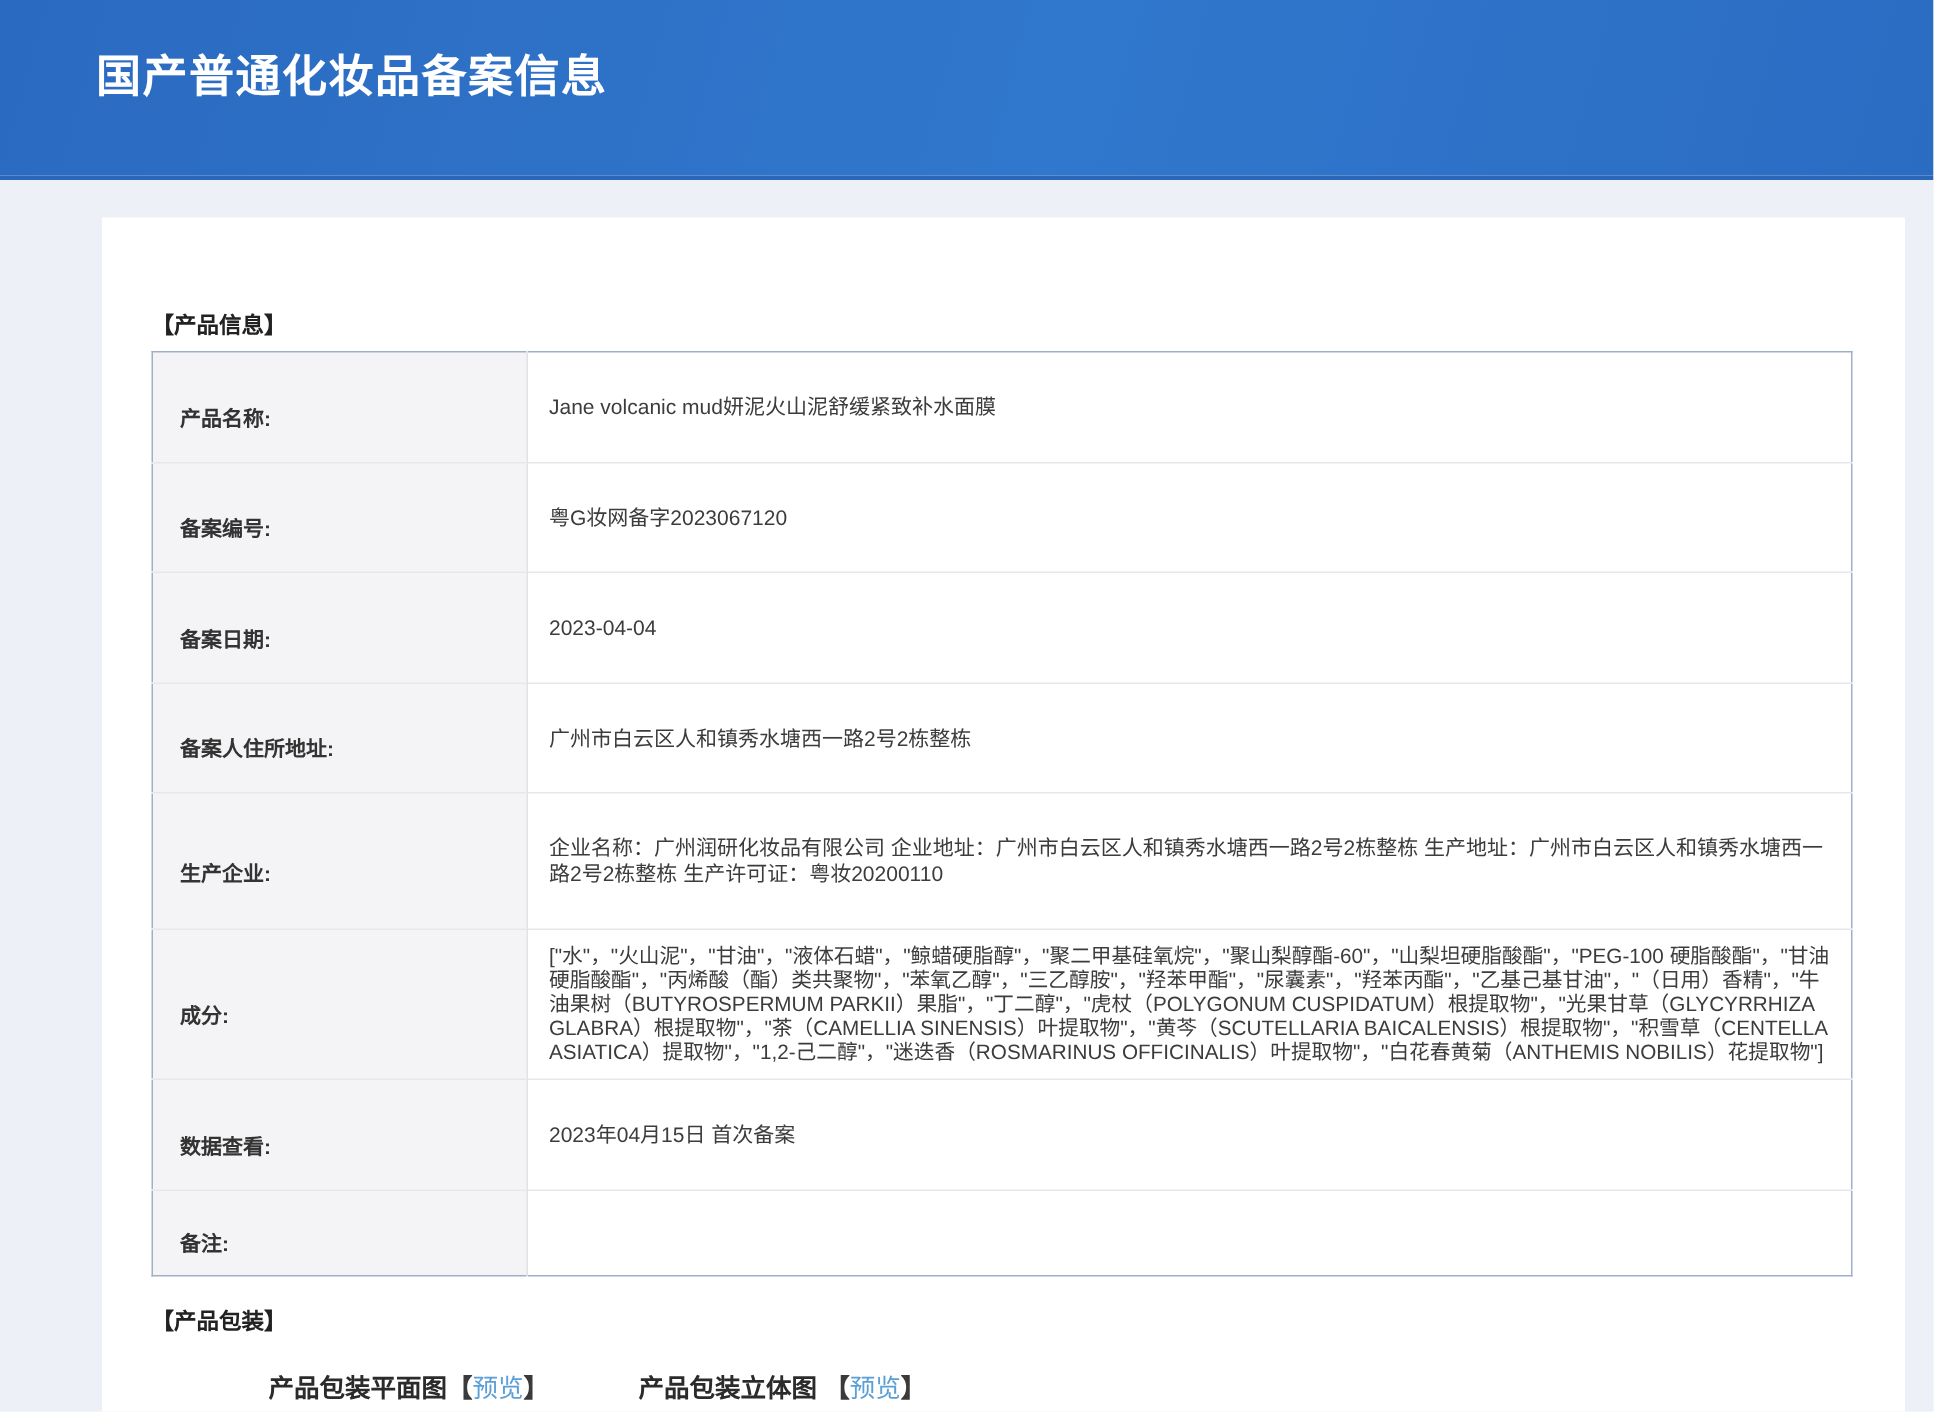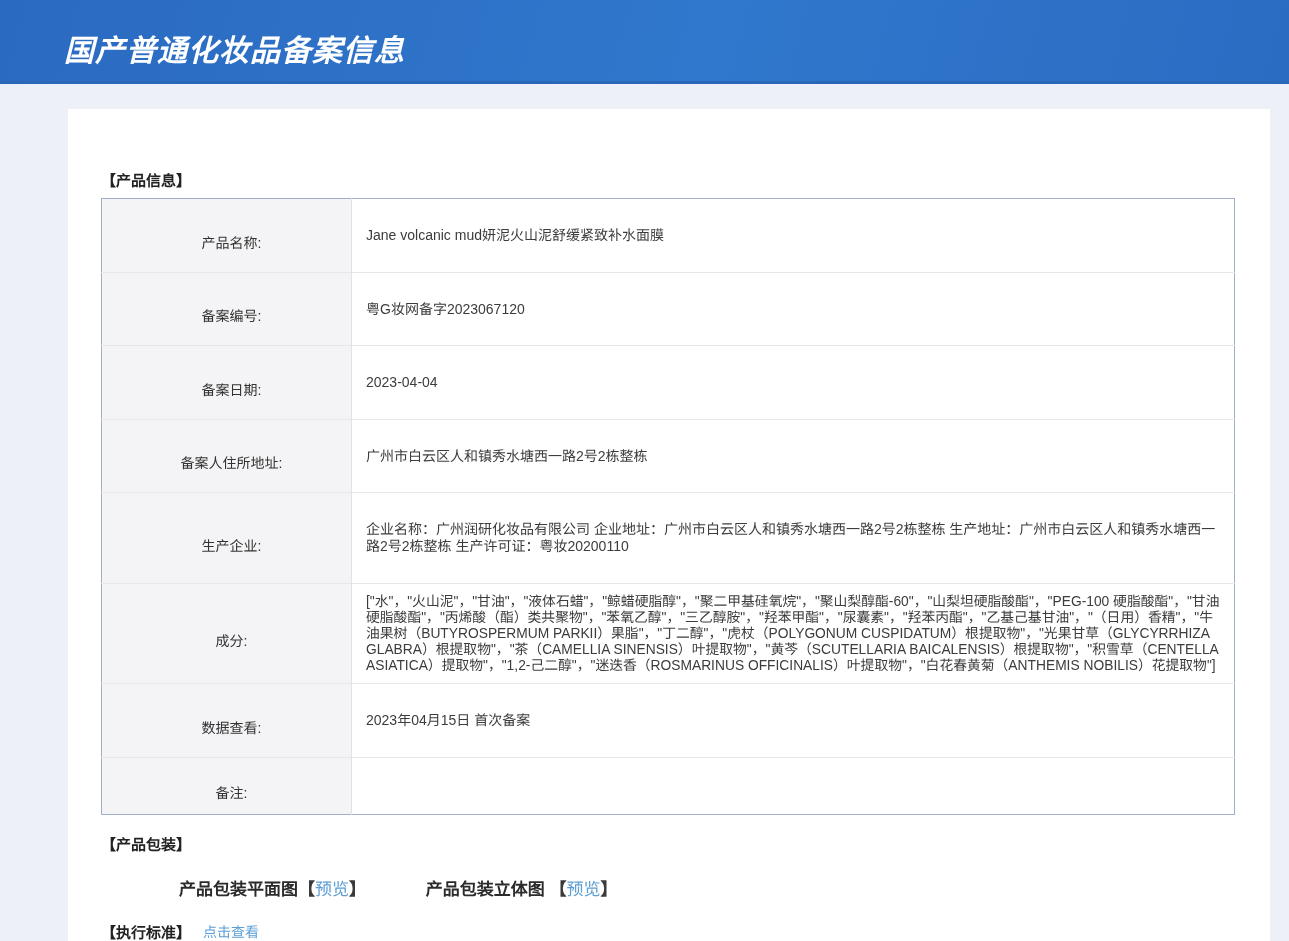--- a/index.html
+++ b/index.html
@@ -5,24 +5,23 @@
   * { margin: 0; padding: 0; box-sizing: border-box; }
   html, body {
     width: 1289px;
     font-family: "Liberation Sans", "DejaVu Sans", sans-serif;
     background: #edf1f7;
   }
   body { height: 941px; overflow: hidden; }
 
   
   .page-header {
-    height: 84px;
+    height: 120px;
     background: linear-gradient(105deg, #2b6ac1 0%, #3078cd 55%, #2b6cc3 100%);
     border-bottom: 3px solid #2a67b8;
-    font-style: italic;
   }
   .page-header h1 {
     padding: 26px 0 0 64px;
     color: #ffffff;
     font-size: 30px;
     font-weight: bold;
     letter-spacing: 1px;
   }
 
   
@@ -82,24 +81,23 @@
   }
   table.info-table td {
     font-size: 14px;
     vertical-align: middle;
   }
   table.info-table tr + tr td { border-top: 1px solid #e7e7e7; }
   td.cell-label {
     width: 250px;
     background: #f4f4f6;
     border-right: 1px solid #e2e2e6;
-    font-weight: normal;
+    font-weight: bold;
     color: #333333;
     padding: 24px 8px 11px 18px;
-    text-align: center;
   }
   td.cell-value {
     color: #3c3c3c;
     padding: 28px 14px;
     line-height: 16.5px;
     word-break: break-all;
   }
   tr.row-short td { height: 40px; }
   tr.row-mfr td.cell-value { line-height: 17px; }
   tr.row-ingredients td.cell-value {

